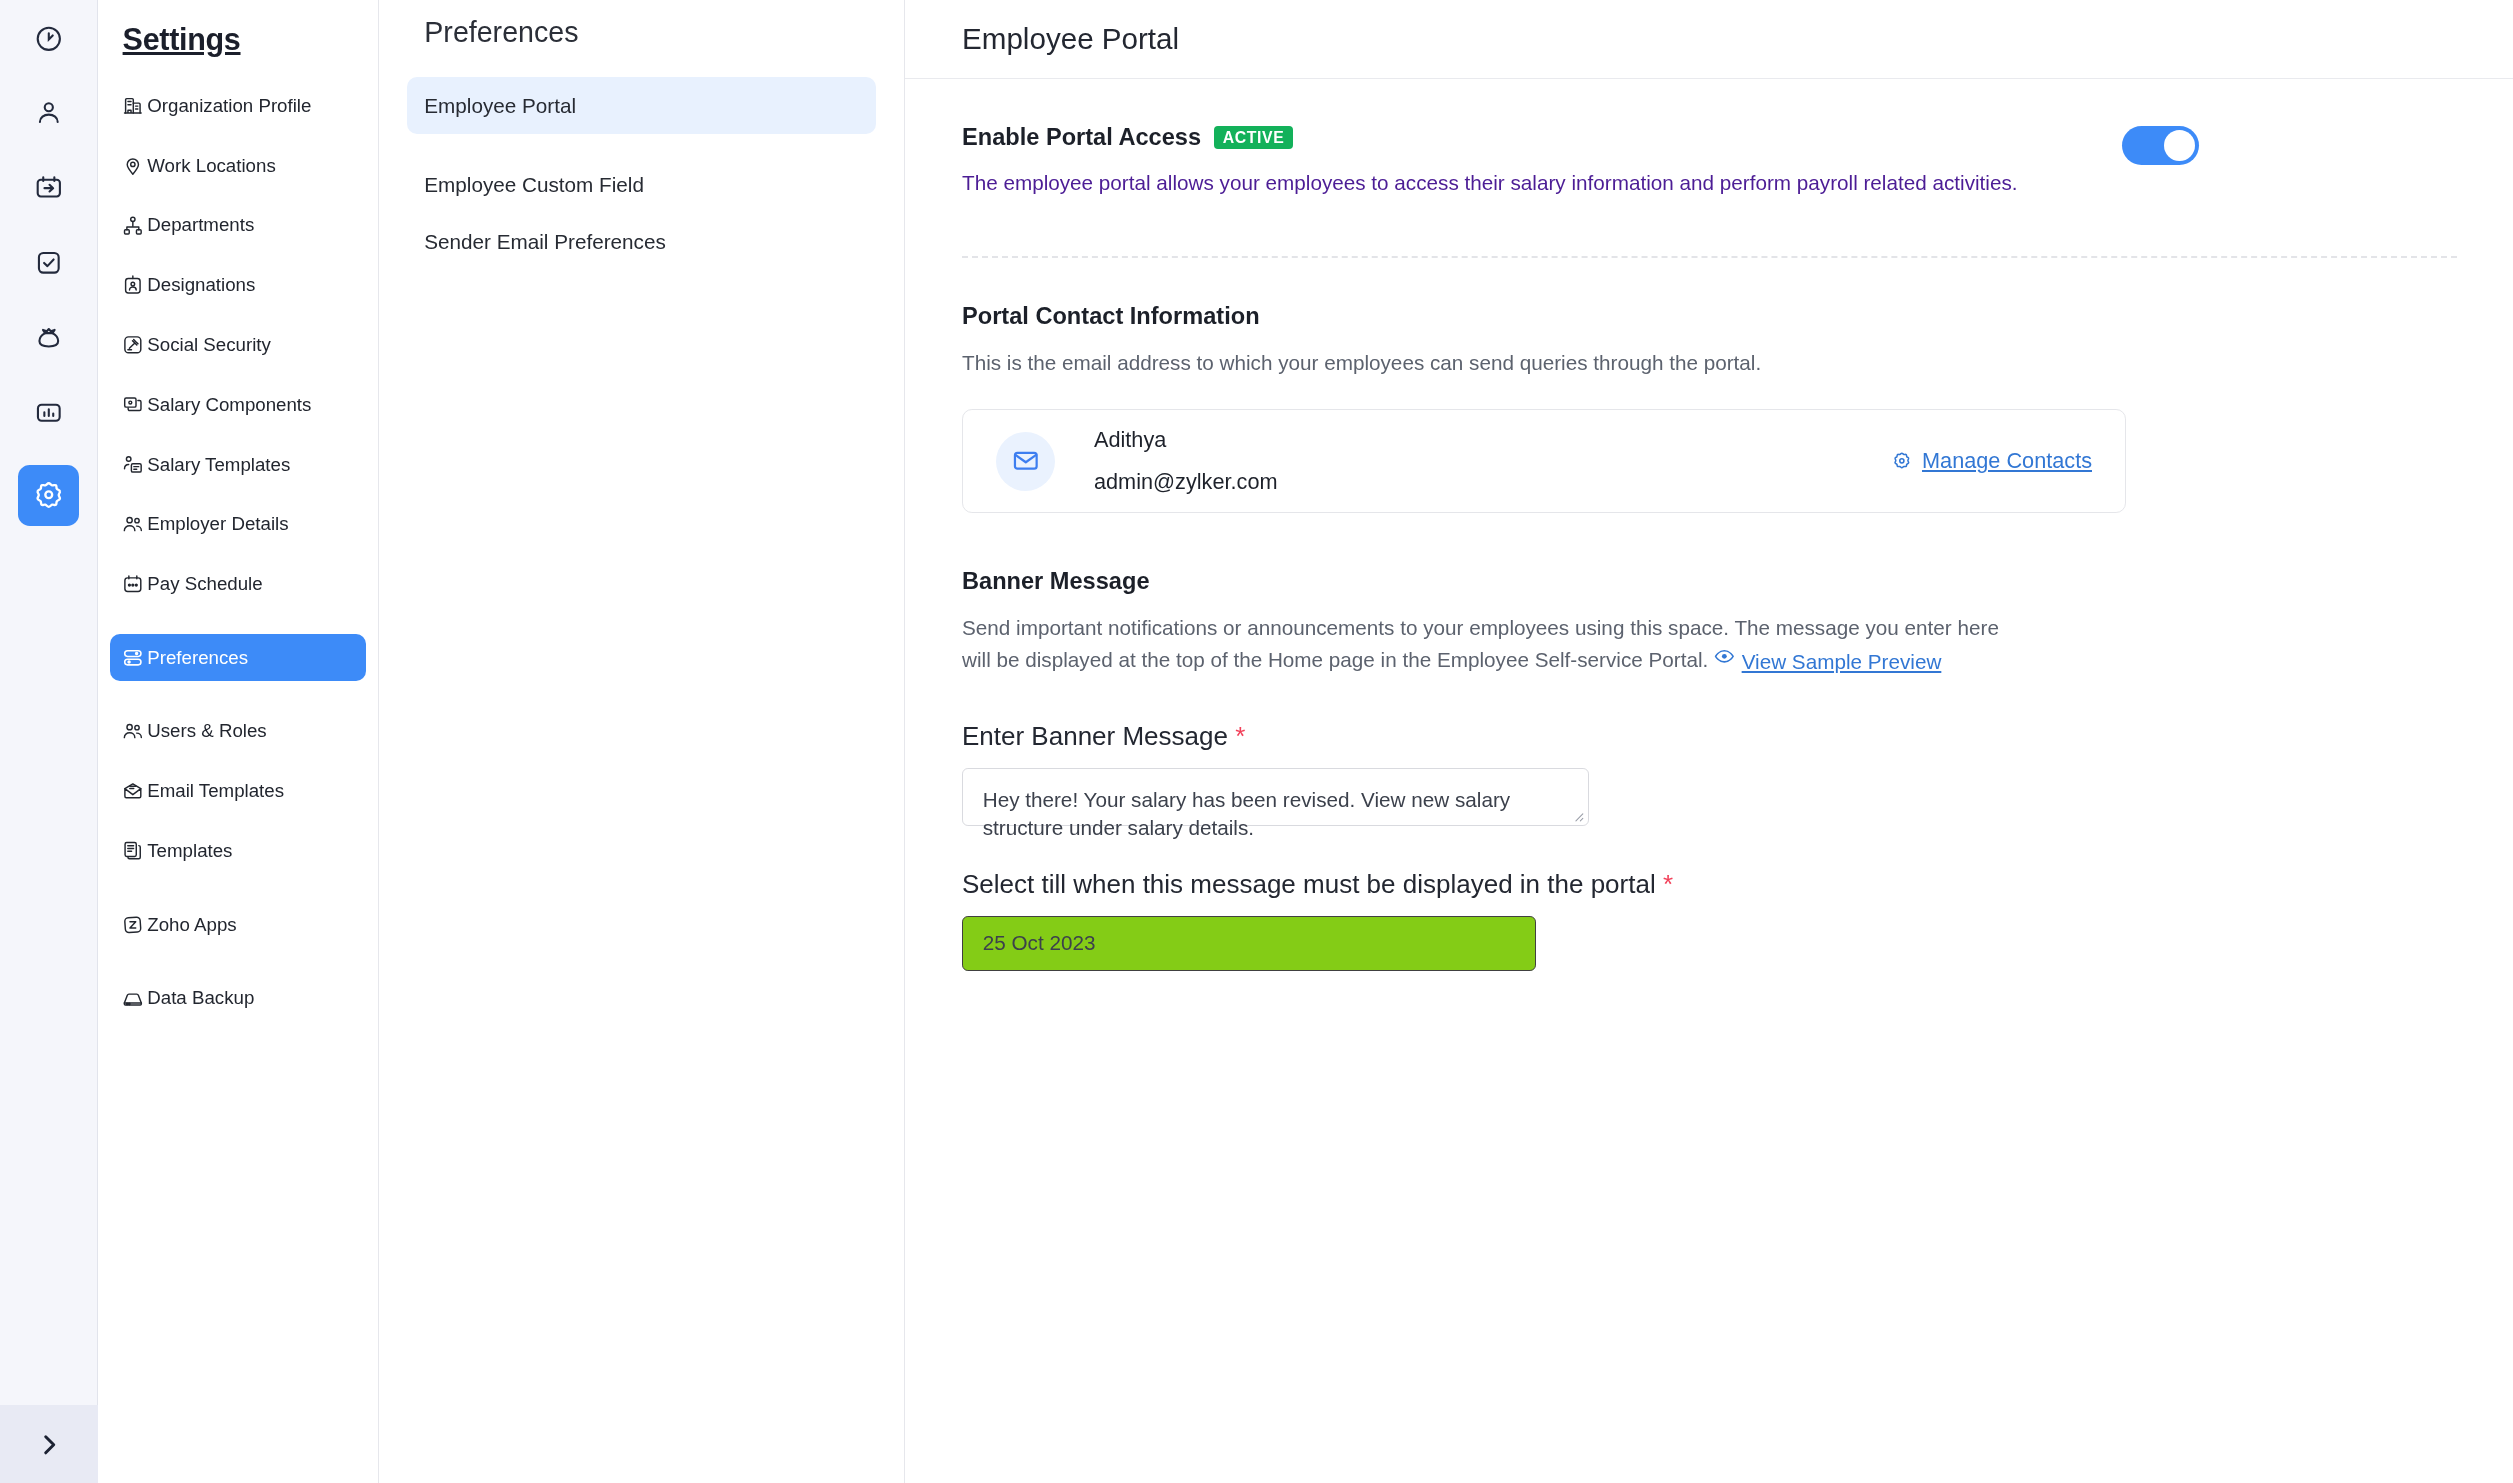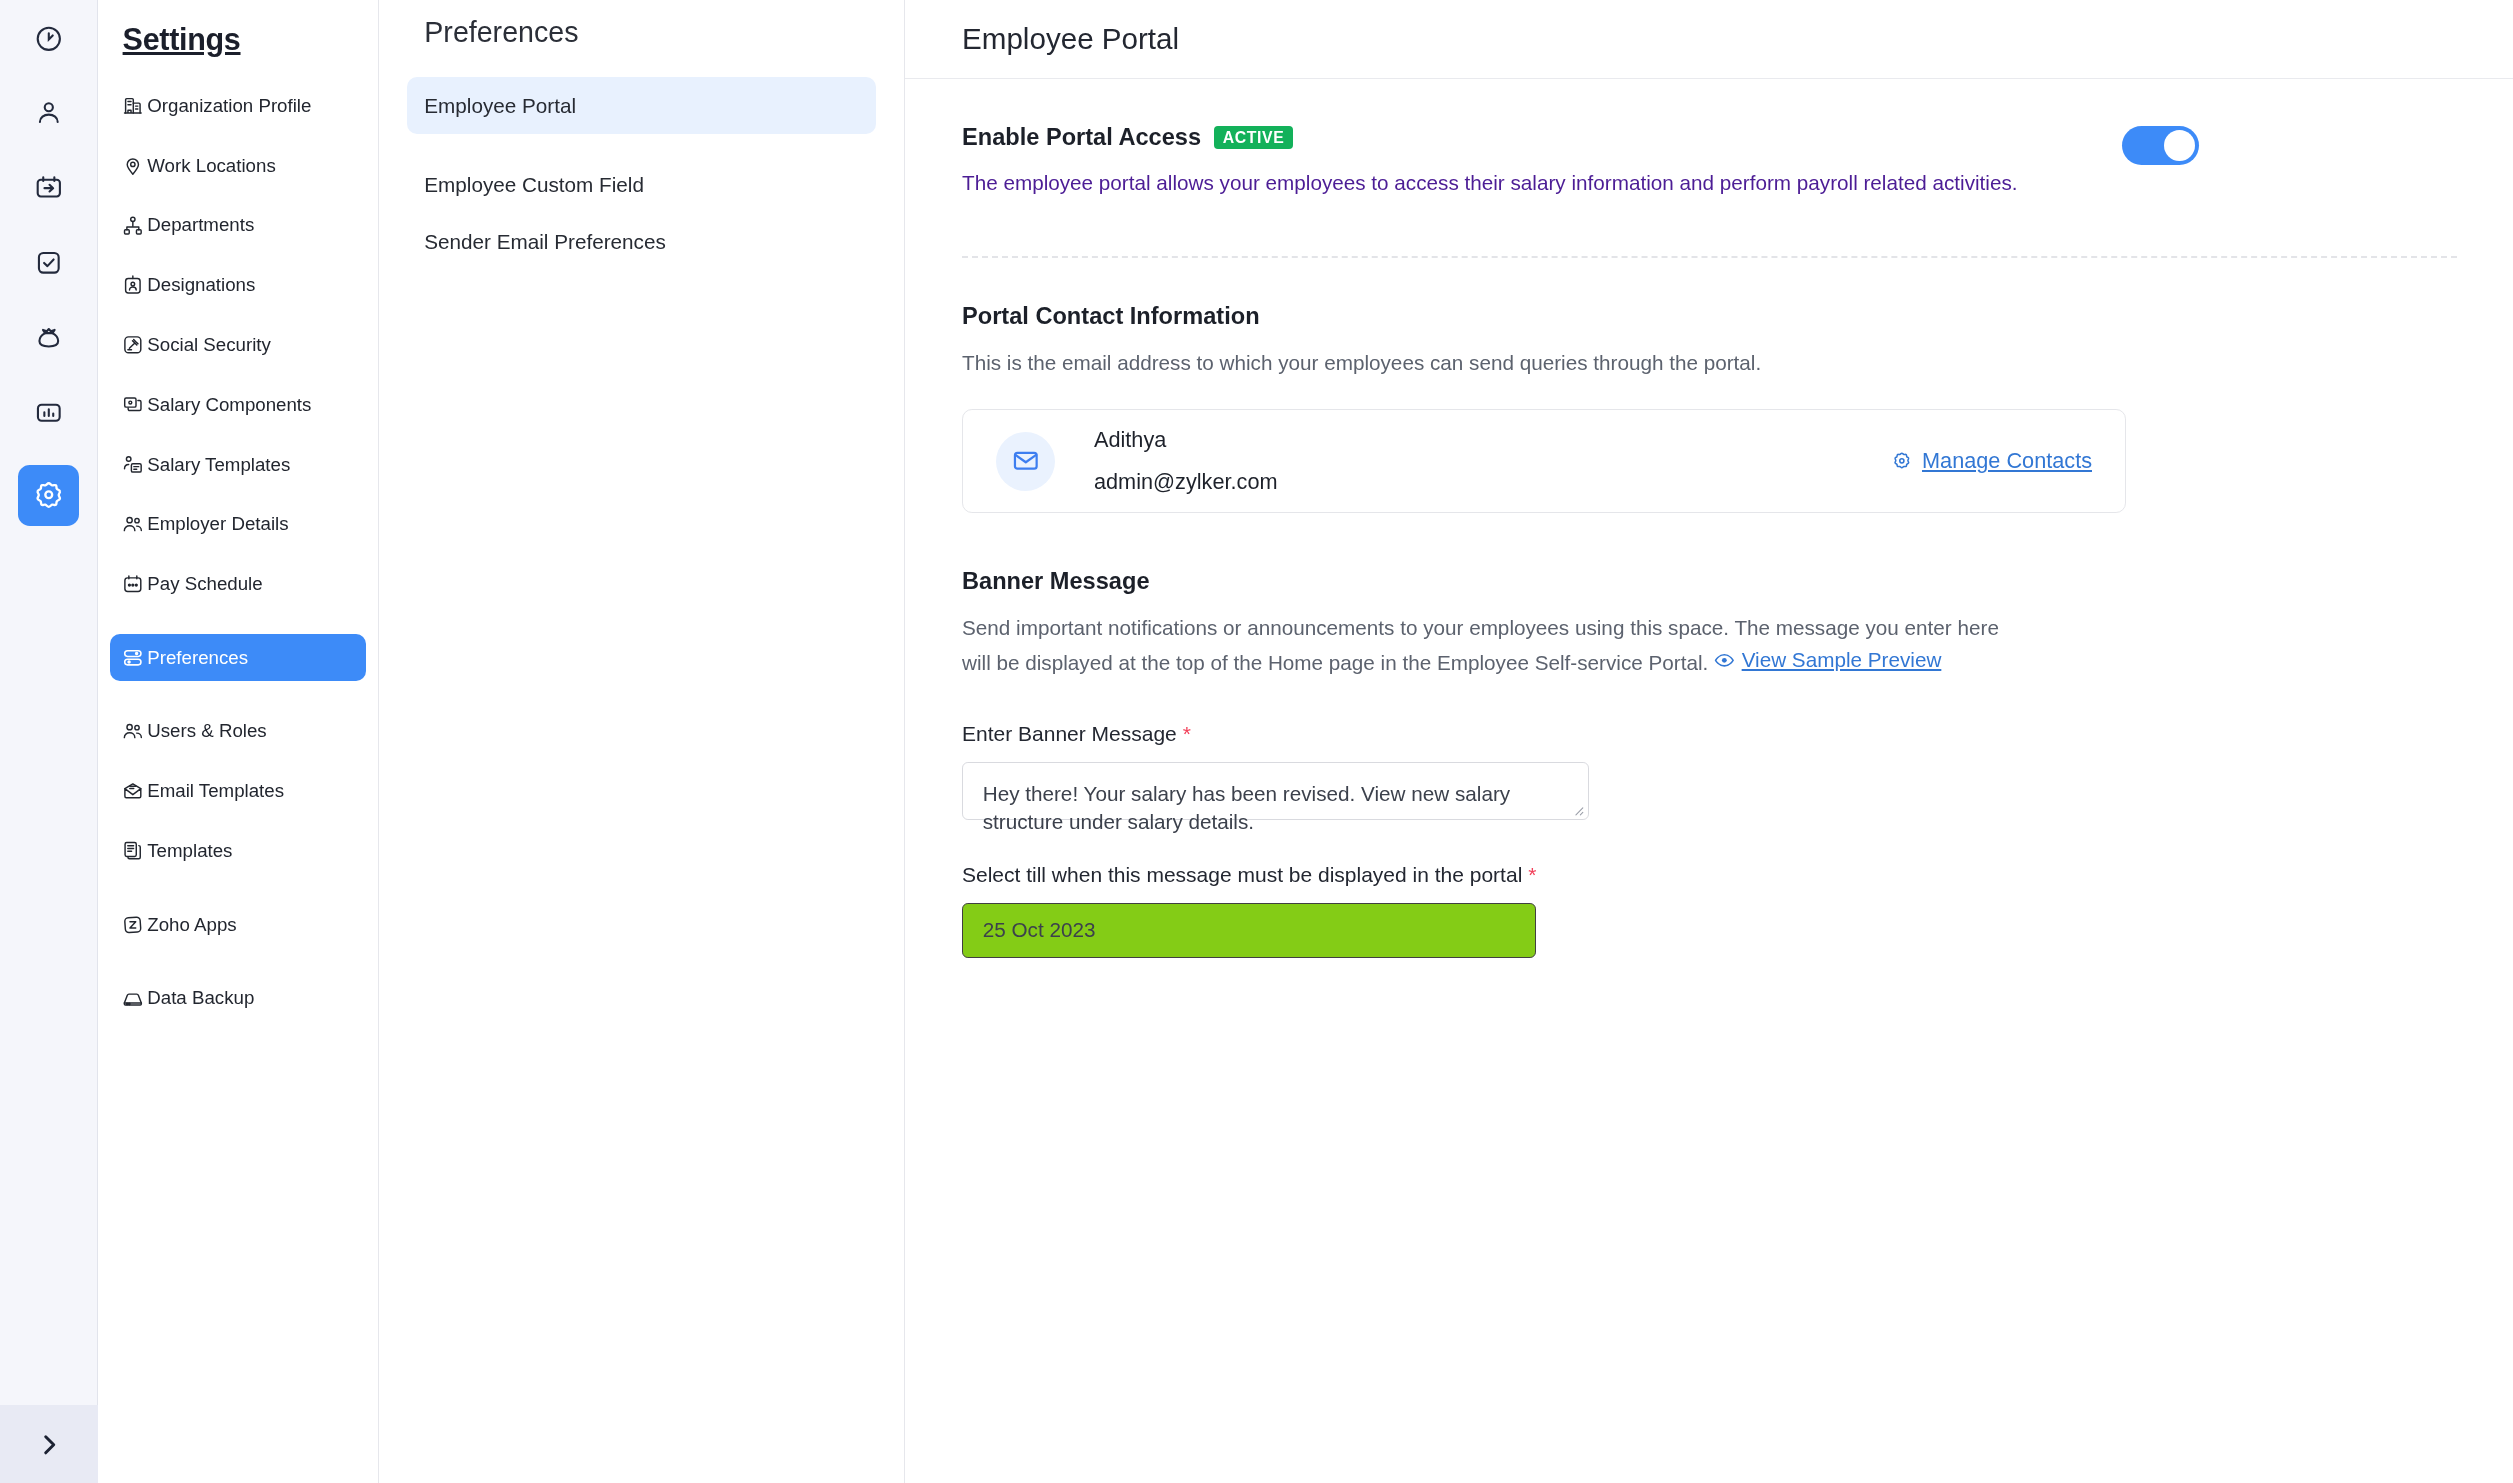--- a/index.html
+++ b/index.html
@@ -127,24 +127,24 @@
   }
   .contact-meta { margin-left: 39px; flex: 1 1 auto; }
   .contact-name { font-size: 21.7px; color: #1e222b; }
   .contact-mail { font-size: 21.7px; color: #1e222b; margin-top: 16.7px; }
   .link-blue {
     color: #3277d4; font-size: 21.7px;
     display: inline-flex; align-items: center; gap: 8.9px;
   }
 
   .sec-banner { margin-top: 55px; }
-  .link-inline { color: #3277d4; display: inline-flex; align-items: center; gap: 6.9px; }
+  .link-inline { color: #3277d4; display: inline-flex; align-items: flex-start; gap: 6.9px; }
 
   .field-label {
-    margin-top: 43px; font-size: 21px; color: #232731;
+    margin-top: 43px; font-size: 26px; color: #232731;
   }
   .req { color: #f2415a; }
   .textarea-box {
     margin-top: 15.8px; width: 627px; height: 58px;
     border: 1px solid #d9dadf; border-radius: 5.9px;
     padding: 16.7px 19.7px; font-size: 20.7px; color: #3c414c;
     line-height: 1.38; position: relative; background: #fff;
   }
   .resize-grip {
     position: absolute; right: 3.9px; bottom: 3px;

